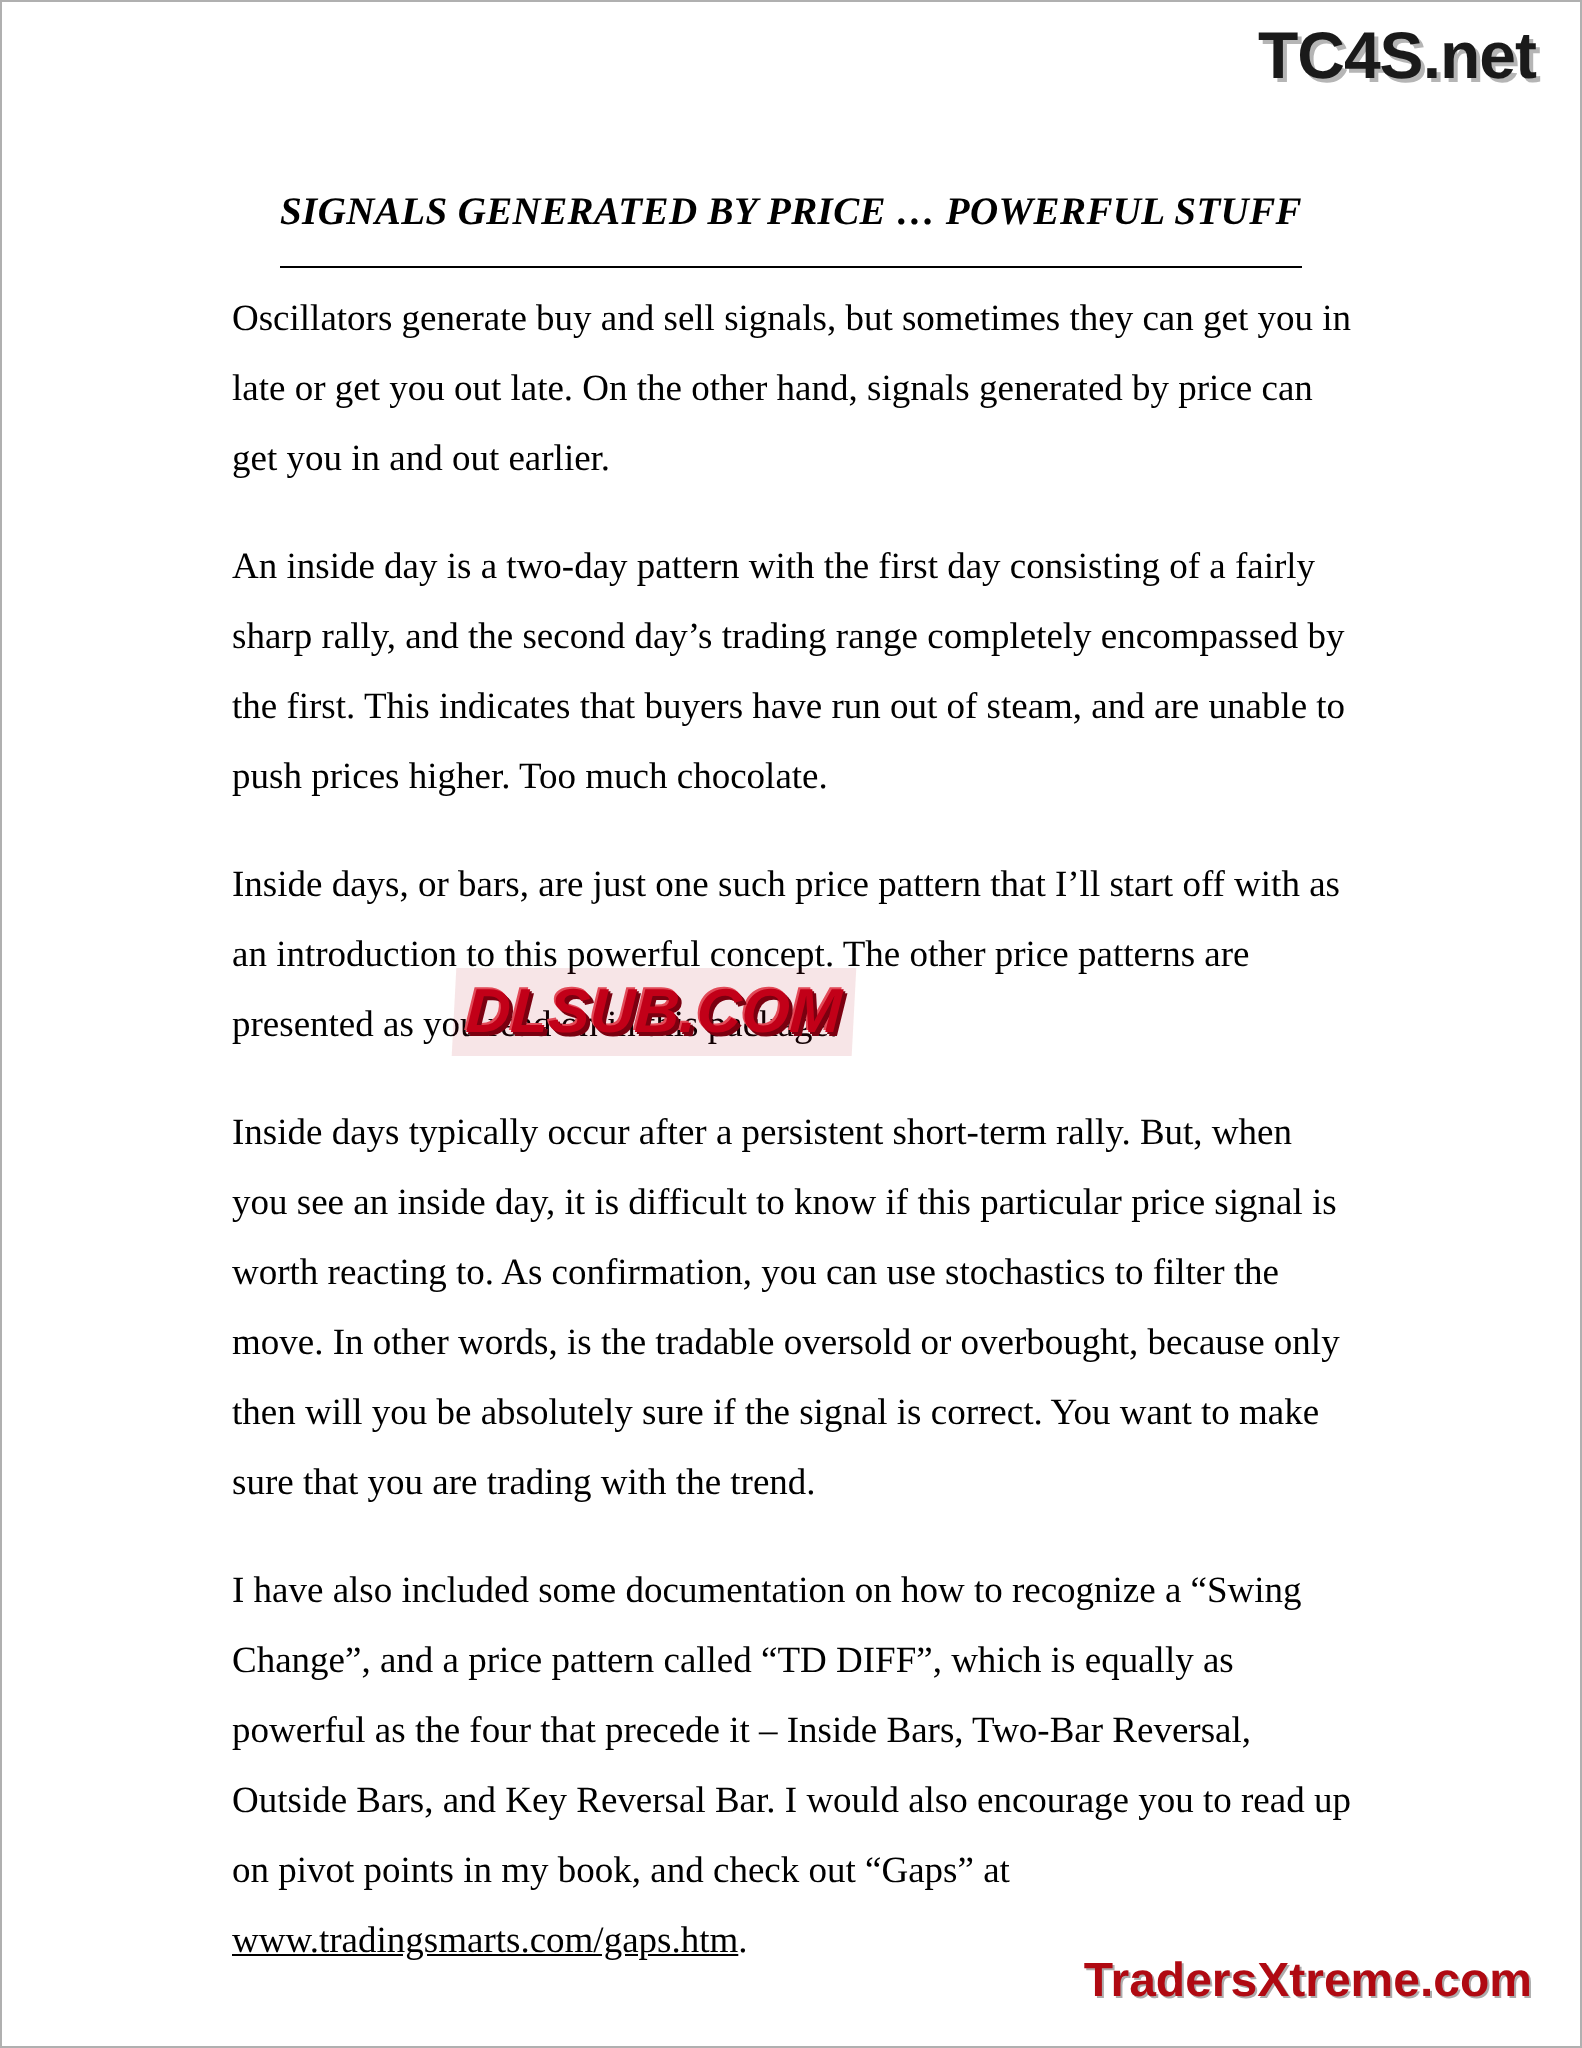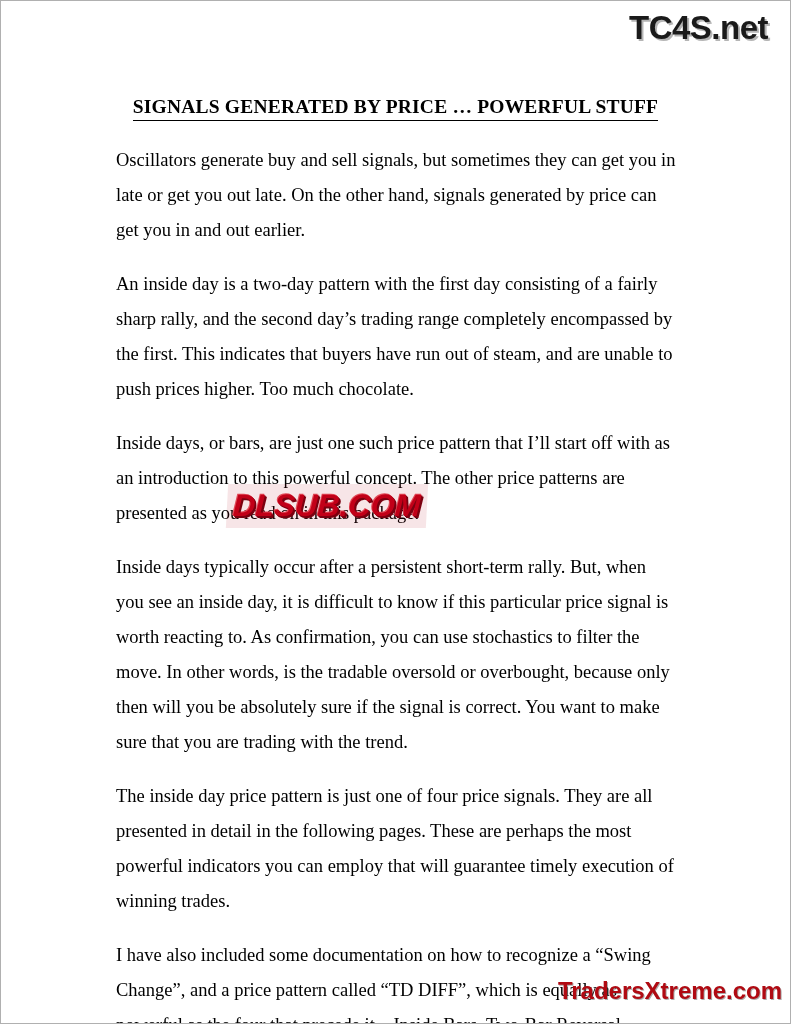--- a/index.html
+++ b/index.html
@@ -35,21 +35,22 @@
     left: 0;
     width: 100%;
     text-align: center;
     font-family: "Liberation Serif", serif;
     font-weight: bold;
     font-size: 19.5px;
     letter-spacing: 0.2px;
   }
   .doc-title span {
     border-bottom: 1.5px solid #000;
-    padding-bottom: 3px;
+    padding-bottom: 16px;
+    font-style: italic;
   }
   .body-text {
     position: absolute;
     top: 142px;
     left: 115px;
     width: 560px;
     font-size: 18.5px;
     line-height: 35px;
     text-align: left;
   }
@@ -88,21 +89,21 @@
     left: -6px;
     top: -4px;
     right: -6px;
     bottom: -4px;
     background: rgba(180, 0, 20, 0.10);
     z-index: -1;
   }
   .footer-logo {
     position: absolute;
     bottom: 18px;
-    right: 8px;
+    right: 24px;
     font-family: "Liberation Sans", sans-serif;
     font-weight: bold;
     font-size: 24px;
     color: #b00a12;
     text-shadow: 1px 1px 0 rgba(90,90,90,0.5);
   }
 </style>
 </head>
 <body>
 
@@ -112,21 +113,20 @@
 
   <div class="doc-title">
     <span>SIGNALS GENERATED BY PRICE … POWERFUL STUFF</span>
   </div>
 
   <div class="body-text">
     <p class="para">Oscillators generate buy and sell signals, but sometimes they can get you in late or get you out late.  On the other hand, signals generated by price can get you in and out earlier.</p>
     <p class="para">An inside day is a two-day pattern with the first day consisting of a fairly sharp rally, and the second day’s trading range completely encompassed by the first.  This indicates that buyers have run out of steam, and are unable to push prices higher.  Too much chocolate.</p>
     <p class="para">Inside days, or bars, are just one such price pattern that I’ll start off with as an introduction to this powerful concept.  The other price patterns are presented as you read on in this package.</p>
     <p class="para">Inside days typically occur after a persistent short-term rally.  But, when you see an inside day, it is difficult to know if this particular price signal is worth reacting to.  As confirmation, you can use stochastics to filter the move.  In other words, is the tradable oversold or overbought, because only then will you be absolutely sure if the signal is correct.  You want to make sure that you are trading with the trend.</p>
-    <p class="para">The inside day price pattern is just one of four price signals.  They are all presented in detail in the following pages.  These are perhaps the most powerful indicators you can employ that will guarantee timely execution of winning trades.</p>
     <p class="para"><span>I have also included some documentation on how to recognize a “Swing Change”, and a price pattern called “TD DIFF”, which is equally as powerful as the four that precede it – Inside Bars, Two-Bar Reversal, Outside Bars, and Key Reversal Bar.  I would also encourage you to read up on pivot points in my book, and check out “Gaps” at </span><a class="link" href="#">www.tradingsmarts.com/gaps.htm</a><span>.</span></p>
   </div>
 
   <div class="watermark">DLSUB.COM</div>
 
   <div class="footer-logo">TradersXtreme.com</div>
 
 </div>
 
 </body></html>

